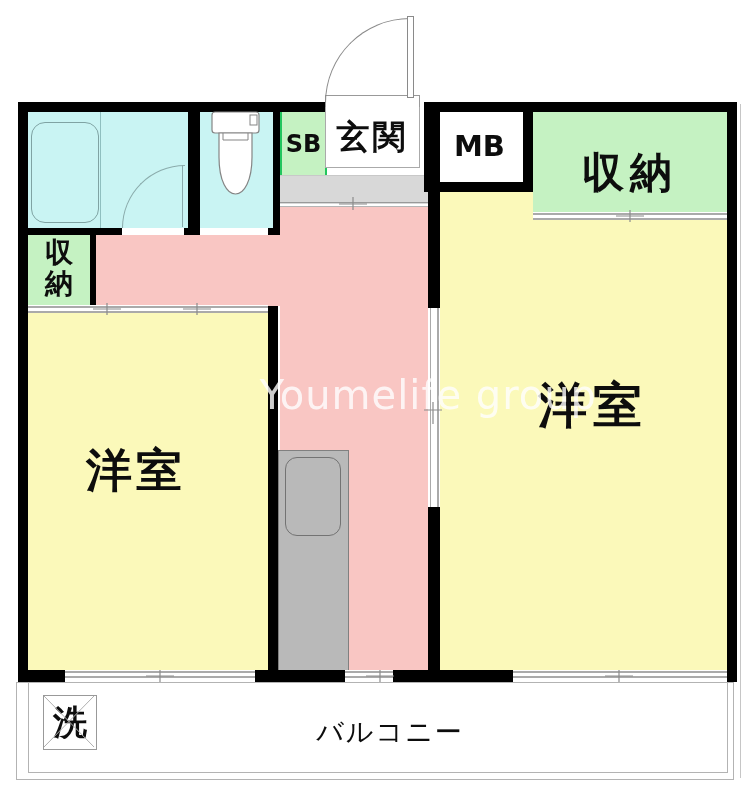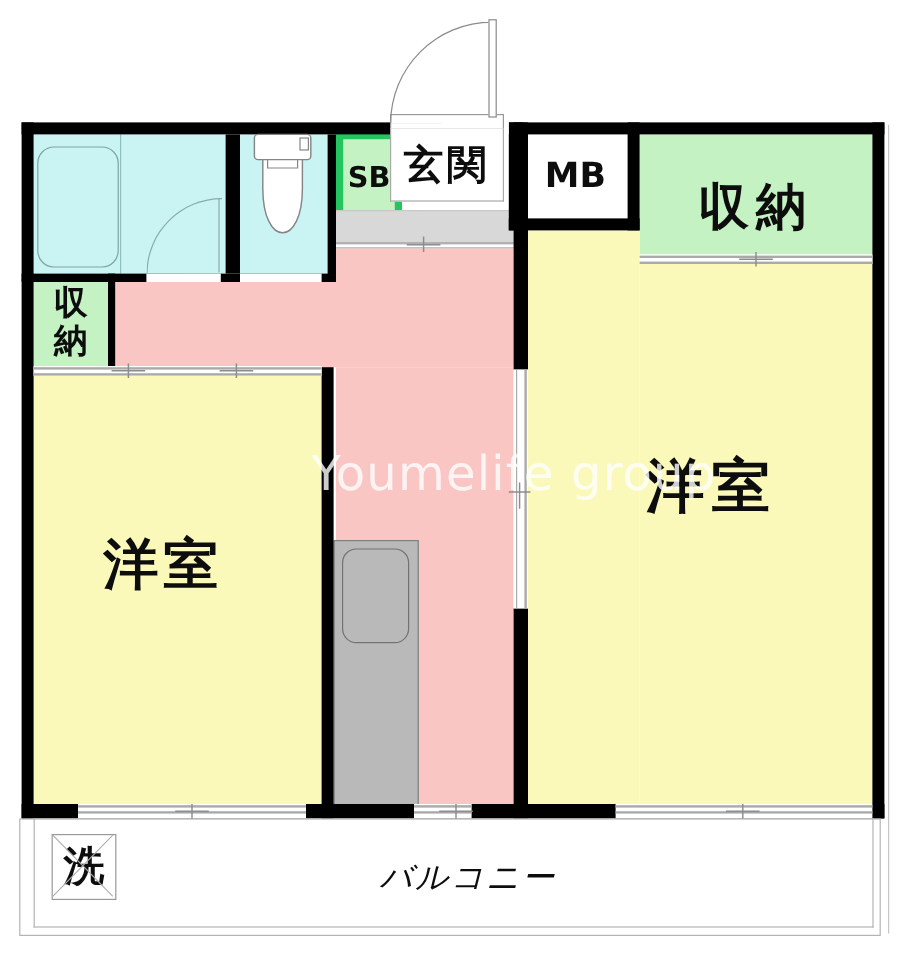--- a/index.html
+++ b/index.html
@@ -34,21 +34,21 @@
 </style>
 </head>
 <body>
 
 <div class="plan">
 
   <div class="cyan" style="left:28px;top:112px;width:160px;height:116px;"></div>
   <div class="abs" style="left:100px;top:112px;width:1px;height:116px;background:#8fbfbf;"></div>
   <div class="cyan" style="left:200px;top:112px;width:73px;height:116px;"></div>
 
-  <div class="green flexc" style="left:280px;top:110px;width:43px;height:65px;border:6px solid #22c55e;">
+  <div class="green flexc" style="left:280px;top:110px;width:43px;height:65px;border:2px solid #22c55e;">
     <span class="label" style="position:static;font-size:24px;">SB</span>
   </div>
 
   <div class="green" style="left:533px;top:112px;width:194px;height:100px;"></div>
   <div class="green" style="left:28px;top:235px;width:62px;height:70px;"></div>
 
   <div class="pink" style="left:280px;top:207px;width:148px;height:28px;"></div>
   <div class="pink" style="left:96px;top:235px;width:332px;height:71px;"></div>
   <div class="pink" style="left:280px;top:306px;width:148px;height:364px;"></div>
 
@@ -137,17 +137,17 @@
   <div class="label" style="left:42px;top:237px;width:34px;font-size:28px;line-height:31px;word-break:break-all;">収納</div>
 
   <div class="label" style="left:16px;top:445px;width:240px;">
     <div style="font-size:46px;letter-spacing:4px;line-height:51px;">洋室</div>
   </div>
 
   <div class="label" style="left:473px;top:378px;width:240px;">
     <div style="font-size:49px;letter-spacing:6px;line-height:56px;">洋室</div>
   </div>
 
-  <div class="label" style="left:290px;top:717px;width:200px;font-size:27px;font-weight:500;letter-spacing:2px;font-style:italic;">バルコニー</div>
+  <div class="label" style="left:290px;top:717px;width:200px;font-size:27px;font-weight:500;letter-spacing:2px;">バルコニー</div>
 
   <div class="watermark" style="left:157px;top:372px;width:440px;">Youmelife group</div>
 
 </div>
 
 </body></html>

